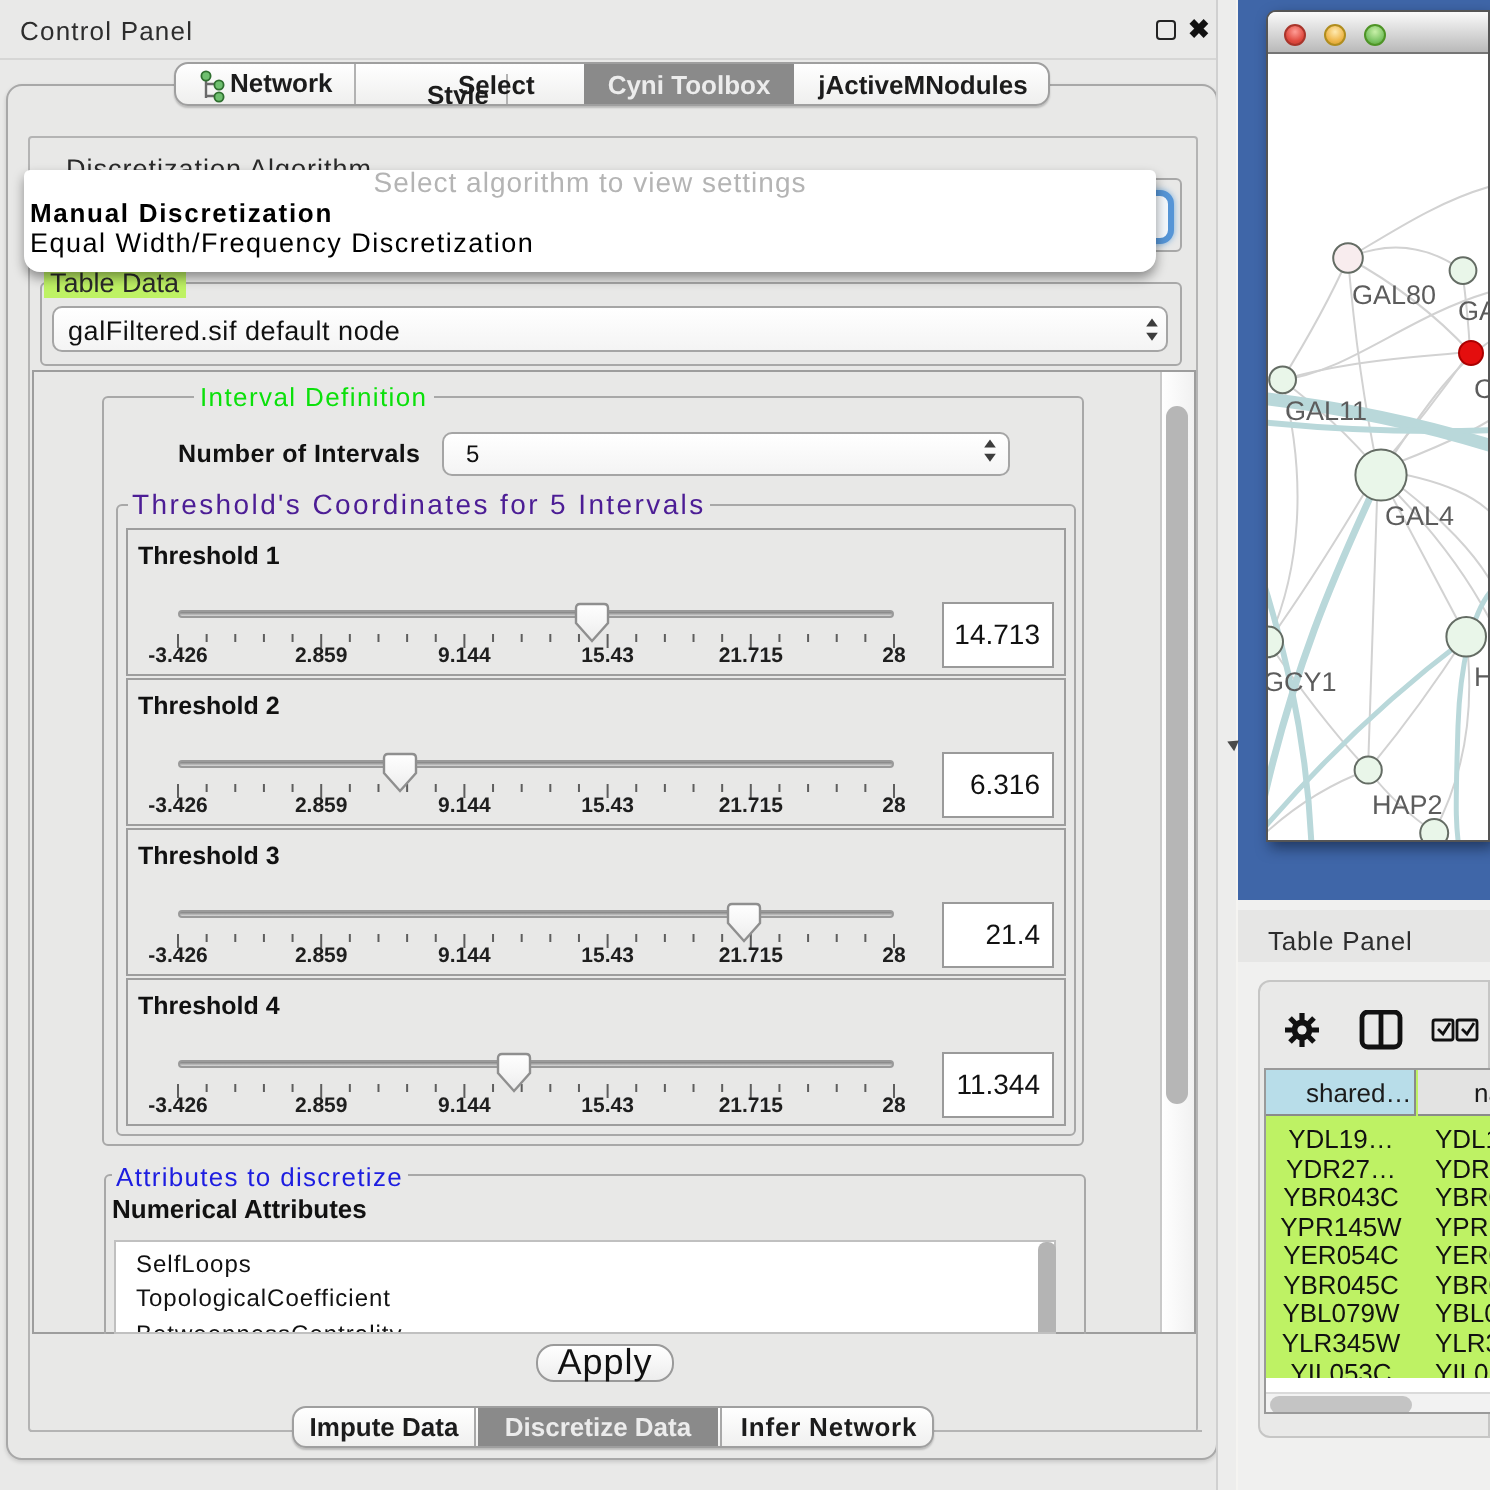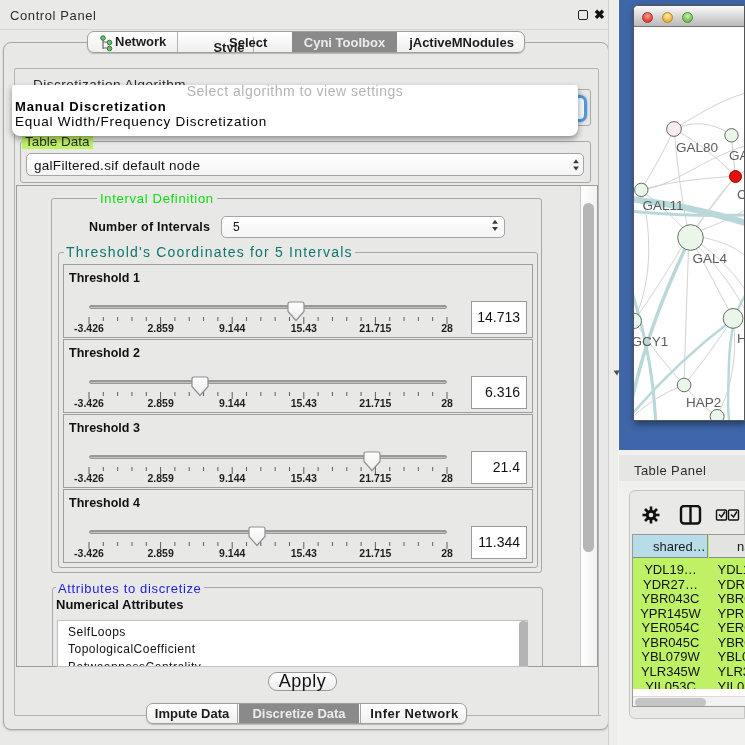--- a/index.html
+++ b/index.html
@@ -52,21 +52,21 @@
   <div class="abs" style="left:221px;top:216px;width:284px;height:22px;background:linear-gradient(#ffffff,#f4f4f4);border:1px solid #a5a5a5;border-radius:5px;"></div>
   <div class="abs" style="left:233px;top:220px;font-size:12px;color:#111;">5</div>
   <div class="abs" style="left:489px;top:217px;width:12px;height:18px;">
     <svg width="12" height="18">
         <path d="M6 2.7 L8.9 6.7 L3.1 6.7 Z" fill="#3c3c3c"></path>
         <path d="M6 13.9 L8.9 9.9 L3.1 9.9 Z" fill="#3c3c3c"></path>
       </svg>
   </div>
 
   <div class="abs" style="left:58px;top:252px;width:480px;height:316px;border:1px solid #a8a8a8;border-radius:3px;"></div>
-  <div class="abs" style="left:64px;top:244px;background:#e8e8e7;padding:0 2px;font-size:14px;letter-spacing:1.2px;color:#0f766e;">Threshold's Coordinates for 5 Intervals</div>
+  <div class="abs" style="left:64px;top:244px;background:#e8e8e7;padding:0 2px;font-size:14px;letter-spacing:1.2px;color:#4c1d95;">Threshold's Coordinates for 5 Intervals</div>
 
   <div id="thresholds">
       <div class="abs" style="left:63px;top:264px;width:470px;height:74px;border:1px solid #9d9d9d;background:#e8e8e7;">
         <div style="position:absolute;left:5px;top:6px;font-size:12.5px;font-weight:bold;color:#111;">Threshold 1</div>
         <div style="position:absolute;left:25px;top:40px;width:358px;height:4px;background:linear-gradient(#828282,#a6a6a6 45%,#d9d9d9);border:1px solid #9a9a9a;border-radius:3px;"></div>
         <svg style="position:absolute;left:20px;top:51px;" width="370" height="10">
           <line x1="5" y1="1" x2="5" y2="8" stroke="#5e5e5e" stroke-width="1"></line>
           <line x1="19.32" y1="1" x2="19.32" y2="5" stroke="#5e5e5e" stroke-width="1"></line>
           <line x1="33.64" y1="1" x2="33.64" y2="5" stroke="#5e5e5e" stroke-width="1"></line>
           <line x1="47.96" y1="1" x2="47.96" y2="5" stroke="#5e5e5e" stroke-width="1"></line>

